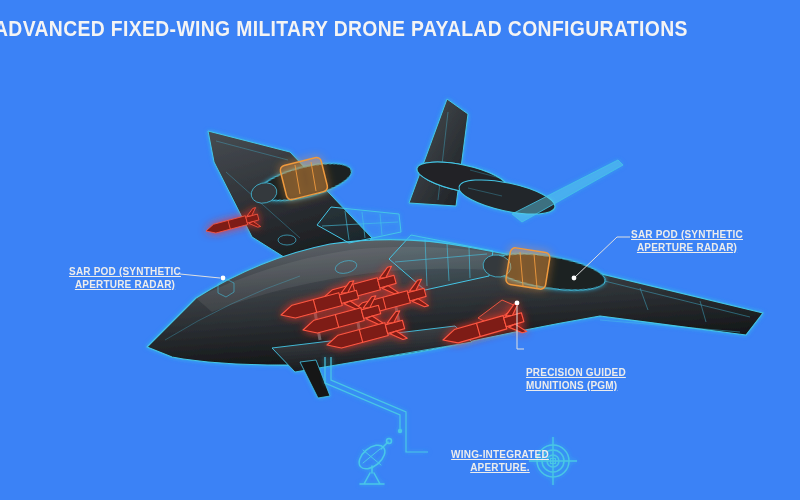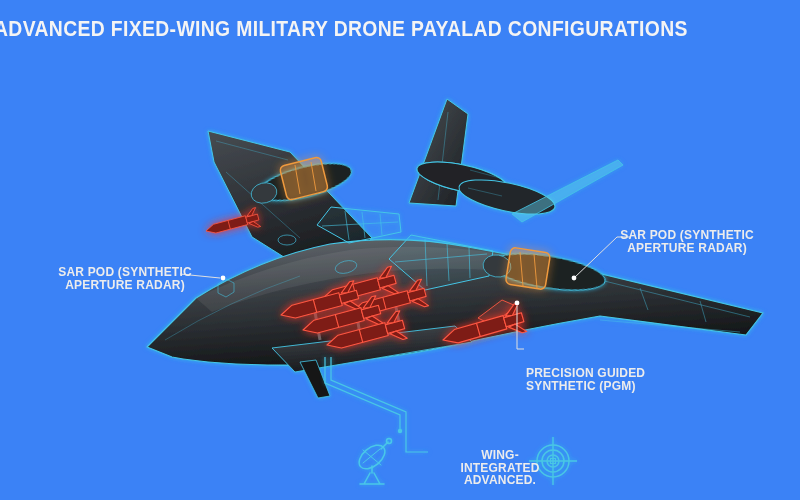--- a/index.html
+++ b/index.html
@@ -7,22 +7,22 @@
     position:relative;width:800px;height:500px;background:#3b82f6;
     overflow:hidden;font-family:"Liberation Sans",sans-serif;
   }
   .title{
     position:absolute;left:-6px;top:16px;color:#f4f4f4;
     font-size:22px;font-weight:bold;letter-spacing:.4px;white-space:nowrap;
     transform:scaleX(.88);transform-origin:0 0;
   }
   svg.diagram{position:absolute;inset:0;}
   .callout{
-    position:absolute;color:#ececec;font-size:12px;font-weight:bold;
-    line-height:12.5px;letter-spacing:.2px;
+    position:absolute;color:#ececec;font-size:10px;font-weight:bold;
+    line-height:12.5px;letter-spacing:.2px;text-decoration:underline;
   }
   .callout span{display:block;}
   .ctr{text-align:center;}
 </style>
 </head>
 <body>
 
 <div class="stage">
 
   <svg class="diagram" viewBox="0 0 800 500">
@@ -186,21 +186,21 @@
     <span>APERTURE RADAR)</span>
   </div>
 
   <div class="callout ctr" style="left:617px;top:229px;width:140px;">
     <span>SAR POD (SYNTHETIC</span>
     <span>APERTURE RADAR)</span>
   </div>
 
   <div class="callout" style="left:526px;top:343px;margin-top:24px;">
     <span>PRECISION GUIDED</span>
-    <span>SYNTHETIC (PGM)</span>
+    <span>MUNITIONS (PGM)</span>
   </div>
 
   <div class="callout ctr" style="left:444px;top:449px;width:112px;">
     <span>WING-INTEGRATED</span>
-    <span>ADVANCED.</span>
+    <span>APERTURE.</span>
   </div>
 
 </div>
 
 </body></html>

